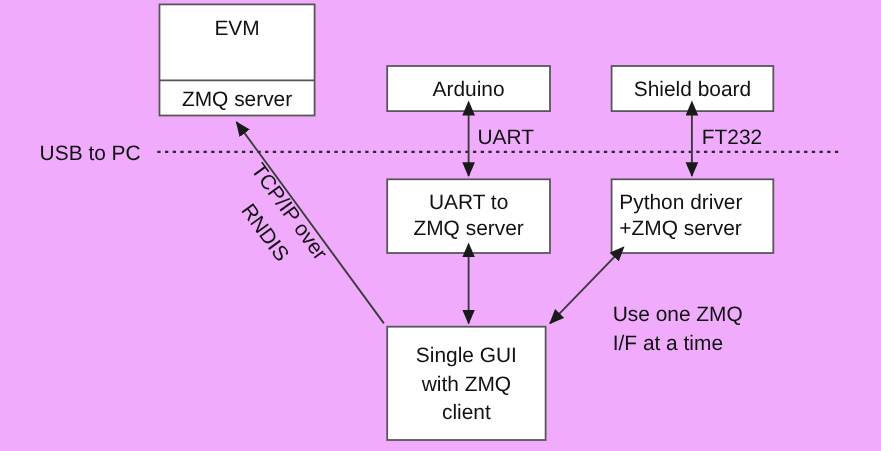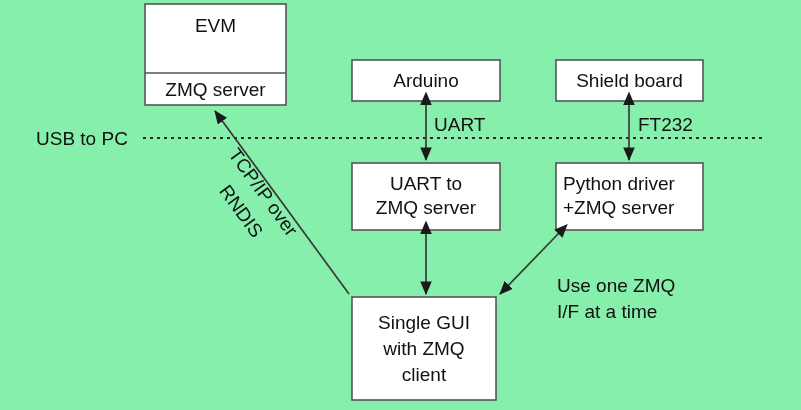--- a/index.html
+++ b/index.html
@@ -7,21 +7,21 @@
     padding: 0;
     background: #ffffff;
   }
   body {
     font-family: "Liberation Sans", sans-serif;
   }
   #canvas {
     position: relative;
     width: 801px;
     height: 410px;
-    background: #86efac;
+    background: #f0abfc;
     overflow: hidden;
     text-align: center;
   }
   svg#diagram {
     position: absolute;
     top: 0;
     left: 0;
     width: 801px;
     height: 410px;
   }

